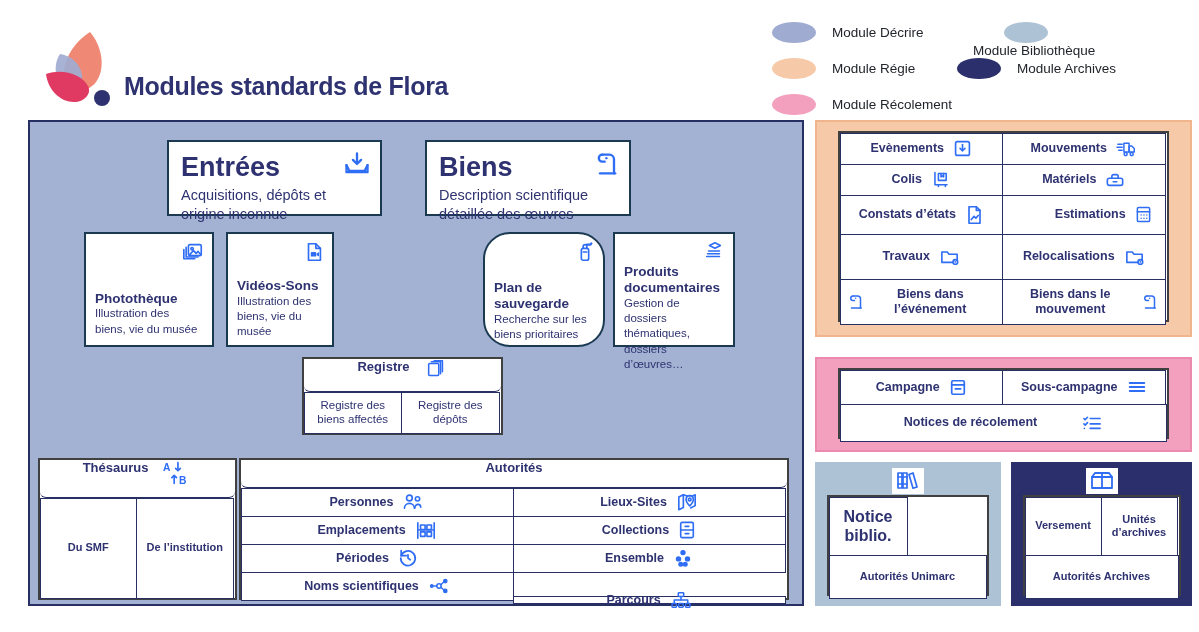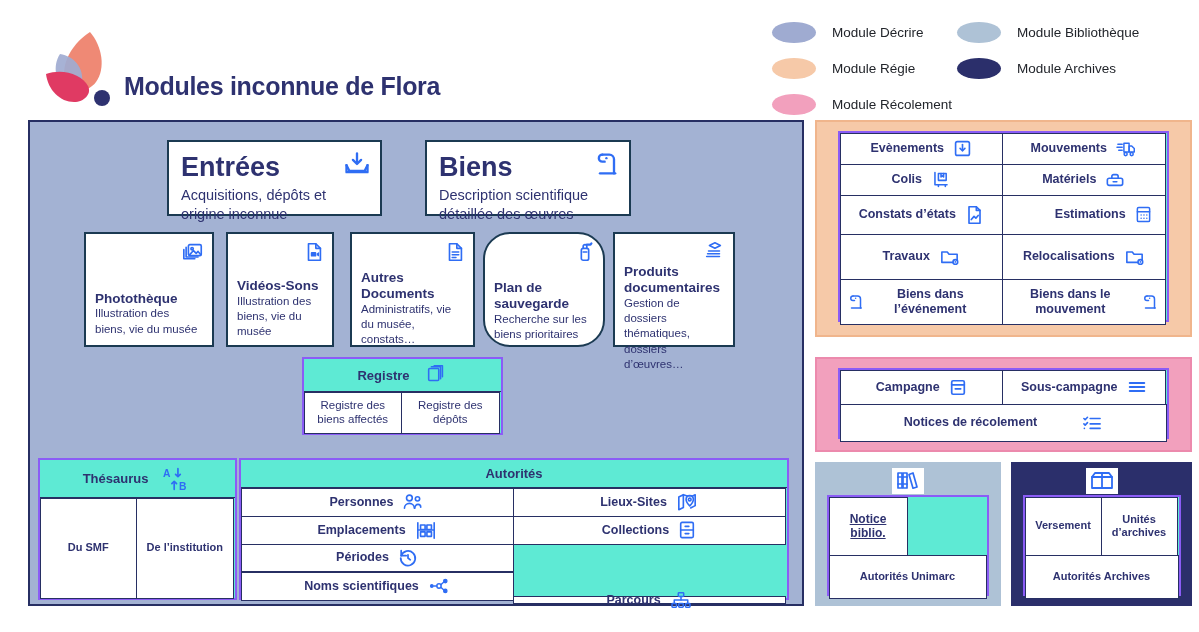--- a/index.html
+++ b/index.html
@@ -65,79 +65,80 @@
   .bigcard { padding: 10px 12px 8px 12px; }
   .bigcard .card-title { font-size: 27px; line-height: 1.15; }
   .bigcard .card-desc { font-size: 14.5px; line-height: 1.33; margin-top: 3px; font-weight: normal; }
   .bigcard .ico { position: absolute; right: 8px; top: 8px; }
   
   .medcard { padding: 8px 9px; display: flex; flex-direction: column; }
   .medcard .ico { position: absolute; right: 7px; top: 6px; }
   .medcard .card-title { font-size: 13.5px; line-height: 1.18; }
   .medcard .card-desc { font-size: 11.5px; line-height: 1.33; font-weight: normal; }
   
-  .tbox { position: absolute; background: #5eead4; border: 2px solid #8b5cf6; }
+  .tbox { position: absolute; background: #ffffff; border: 2px solid #404040; }
   .trow { display: flex; }
   .tcell {
     display: flex; align-items: center; justify-content: center;
     position: relative;
     font-size: 12.5px; font-weight: bold; color: #2e3270;
     text-align: center; line-height: 1.2;
     border: 1px solid #272f63;
     margin: -0.5px;
     padding: 3px 6px;
     background: #fff;
   }
   .tcell .lbl { }
   .tcell .ico { margin-left: 9px; display: inline-flex; }
   .tcell.stack { }
   .tcell.stack .ico { margin-left: 0; }
   
   .thead {
-    display: flex; align-items: center; justify-content: center;
+    display: flex; align-items: flex-start; justify-content: center;
     font-size: 13px; font-weight: bold; color: #2e3270;
     border-bottom: 1.5px solid #272f63;
     position: relative;
+    border-radius: 6px;
   }
   .thead .ico { margin-left: 14px; }
   
   .ico svg { display: block; }
   .ico { color: #2f6df4; }
 </style>
 </head>
 <body>
 
 <div id="page">
 
   <div id="header">
     <div id="logo">
       <svg viewBox="0 0 88 82" width="88" height="82">
         <path d="M52 4 C64 18 68 40 58 54 C50 65 34 65 28 54 C22 42 30 18 52 4 Z" fill="#ef8975"></path>
         <path d="M22 26 C36 28 46 40 44 54 C43 62 34 66 27 61 C18 55 14 38 22 26 Z" fill="#9fabd1" opacity="0.92"></path>
         <path d="M8 46 C24 40 44 46 50 58 C54 66 46 74 36 74 C22 74 10 62 8 46 Z" fill="#e03a63"></path>
         <circle cx="64" cy="70" r="8" fill="#2e3270"></circle>
       </svg>
     </div>
-    <div id="title">Modules inconnue de Flora</div>
+    <div id="title">Modules standards de Flora</div>
   </div>
 
   <div id="legend">
     <div class="leg-item" style="left:0px; top:8px;">
       <span class="leg-dot" style="background:#9fabd1"></span>
       <span class="leg-label">Module Décrire</span>
     </div>
     <div class="leg-item" style="left:0px; top:44px;">
       <span class="leg-dot" style="background:#f6c9a8"></span>
       <span class="leg-label">Module Régie</span>
     </div>
     <div class="leg-item" style="left:0px; top:80px;">
       <span class="leg-dot" style="background:#f2a0bd"></span>
       <span class="leg-label">Module Récolement</span>
     </div>
-    <div class="leg-item" style="left:185px; top:8px;">
+    <div class="leg-item" style="left:185px; top:8px;flex-direction:column;">
       <span class="leg-dot" style="background:#aec2d6"></span>
       <span class="leg-label">Module Bibliothèque</span>
     </div>
     <div class="leg-item" style="left:185px; top:44px;">
       <span class="leg-dot" style="background:#2b2f6b"></span>
       <span class="leg-label">Module Archives</span>
     </div>
   </div>
 
   <div class="panel" id="decrire-panel">
@@ -192,35 +193,20 @@
           <rect x="8.5" y="12" width="6" height="5" rx="1" fill="#2f6df4" stroke="none"></rect>
           <path d="M15 13.5l2.5-1.5v5l-2.5-1.5z" fill="#2f6df4" stroke="none"></path>
         </svg>
       </span>
       <div style="margin-top:36px">
         <div class="card-title">Vidéos-Sons</div>
         <div class="card-desc">Illustration des biens, vie du musée</div>
       </div>
     </div>
 
-    <div class="card medcard" style="left:320px; top:110px; width:125px; height:115px;">
-      <span class="ico">
-        <svg width="22" height="24" viewBox="0 0 24 24" fill="none" stroke="#2f6df4" stroke-width="1.8" stroke-linecap="round" stroke-linejoin="round">
-          <path d="M6 3h8l5 5v13H6z"></path>
-            <path d="M14 3v5h5"></path>
-          <path d="M9 12h7"></path>
-            <path d="M9 15h7"></path>
-            <path d="M9 18h4"></path>
-        </svg>
-      </span>
-      <div style="margin-top:28px">
-        <div class="card-title">Autres Documents</div>
-        <div class="card-desc">Administratifs, vie du musée, constats…</div>
-      </div>
-    </div>
 
     <div class="card medcard" style="left:453px; top:110px; width:122px; height:115px;border-radius:27px;">
       <span class="ico">
         <svg width="22" height="24" viewBox="0 0 24 24" fill="none" stroke="#2f6df4" stroke-width="1.8" stroke-linecap="round" stroke-linejoin="round">
           <rect x="8" y="8" width="8" height="13" rx="2"></rect>
           <path d="M10 8V6a2 2 0 0 1 4 0v2"></path>
           <path d="M14 4h4l1-1.5" stroke-width="2.4"></path>
           <path d="M10 12h4"></path>
         </svg>
       </span>
@@ -339,21 +325,21 @@
           <span class="ico">
             <svg width="18" height="20" viewBox="0 0 20 22" fill="none" stroke="#2f6df4" stroke-width="1.8" stroke-linecap="round" stroke-linejoin="round">
               <rect x="3" y="2.5" width="14" height="17" rx="1.5"></rect>
               <path d="M3 11h14"></path>
                 <path d="M8 7h4"></path>
                 <path d="M8 15h4"></path>
             </svg>
           </span>
         </div>
       </div>
-      <div class="trow" style="height:28px;flex-direction:column;">
+      <div class="trow" style="height:28px;">
         <div class="tcell" style="width:50%;">
           <span class="lbl">Périodes</span>
           <span class="ico">
             <svg width="20" height="20" viewBox="0 0 22 22" fill="none" stroke="#2f6df4" stroke-width="1.9" stroke-linecap="round" stroke-linejoin="round">
               <path d="M3.5 8.5A8 8 0 1 1 3 11"></path>
                 <path d="M3.5 3v5.5H9"></path>
                 <path d="M11 7.5V11l2.5 2"></path>
             </svg>
           </span>
         </div>
@@ -579,21 +565,21 @@
           <rect x="3" y="4" width="4" height="15"></rect>
             <rect x="8" y="4" width="4" height="15"></rect>
           <path d="M14 5.5 18 4l4 14-4 1.2z"></path>
             <path d="M3 8h9"></path>
             <path d="M3 15h9"></path>
         </svg>
       </span>
     </div>
     <div class="tbox" style="left:12px; top:33px; width:162px; height:101px;">
       <div class="trow" style="height:58px;">
-        <div class="tcell" style="width:50%; font-size:12px;text-decoration:underline;">
+        <div class="tcell" style="width:50%; font-size:16px;">
           <span>Notice biblio.</span>
         </div>
       </div>
       <div class="trow" style="height:43px;">
         <div class="tcell" style="width:100%; font-size:11px;">
           <span>Autorités Unimarc</span>
         </div>
       </div>
     </div>
   </div>

